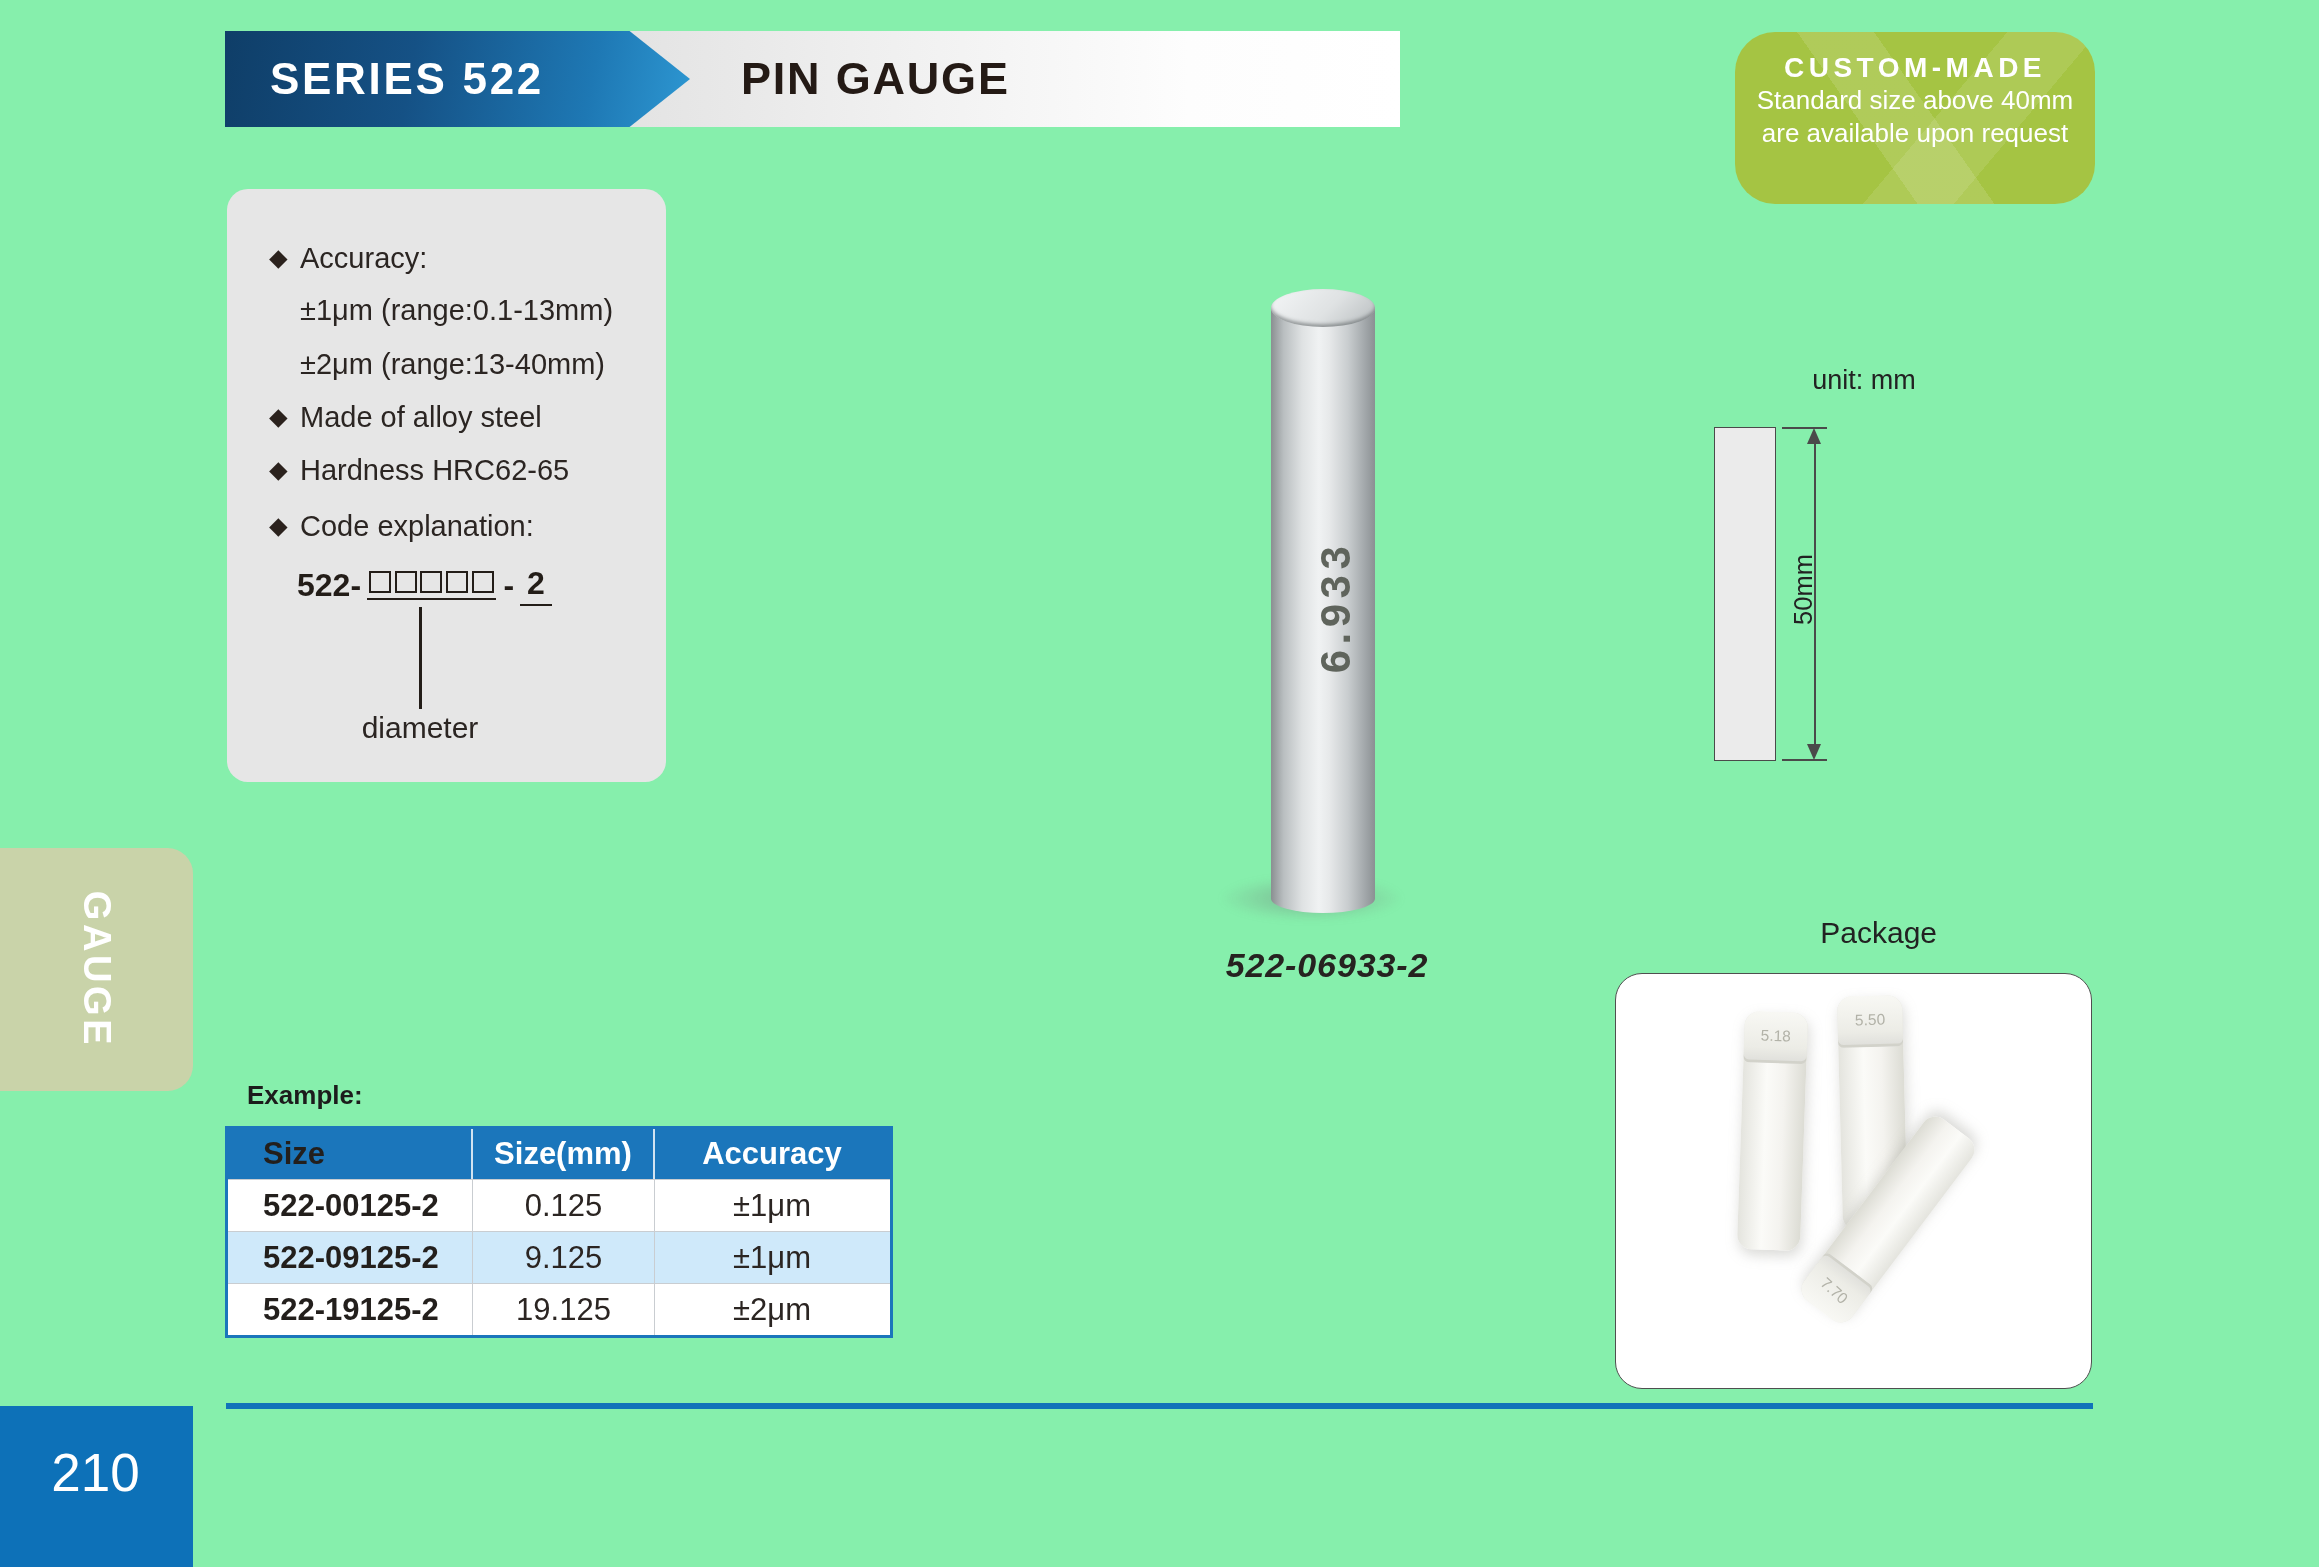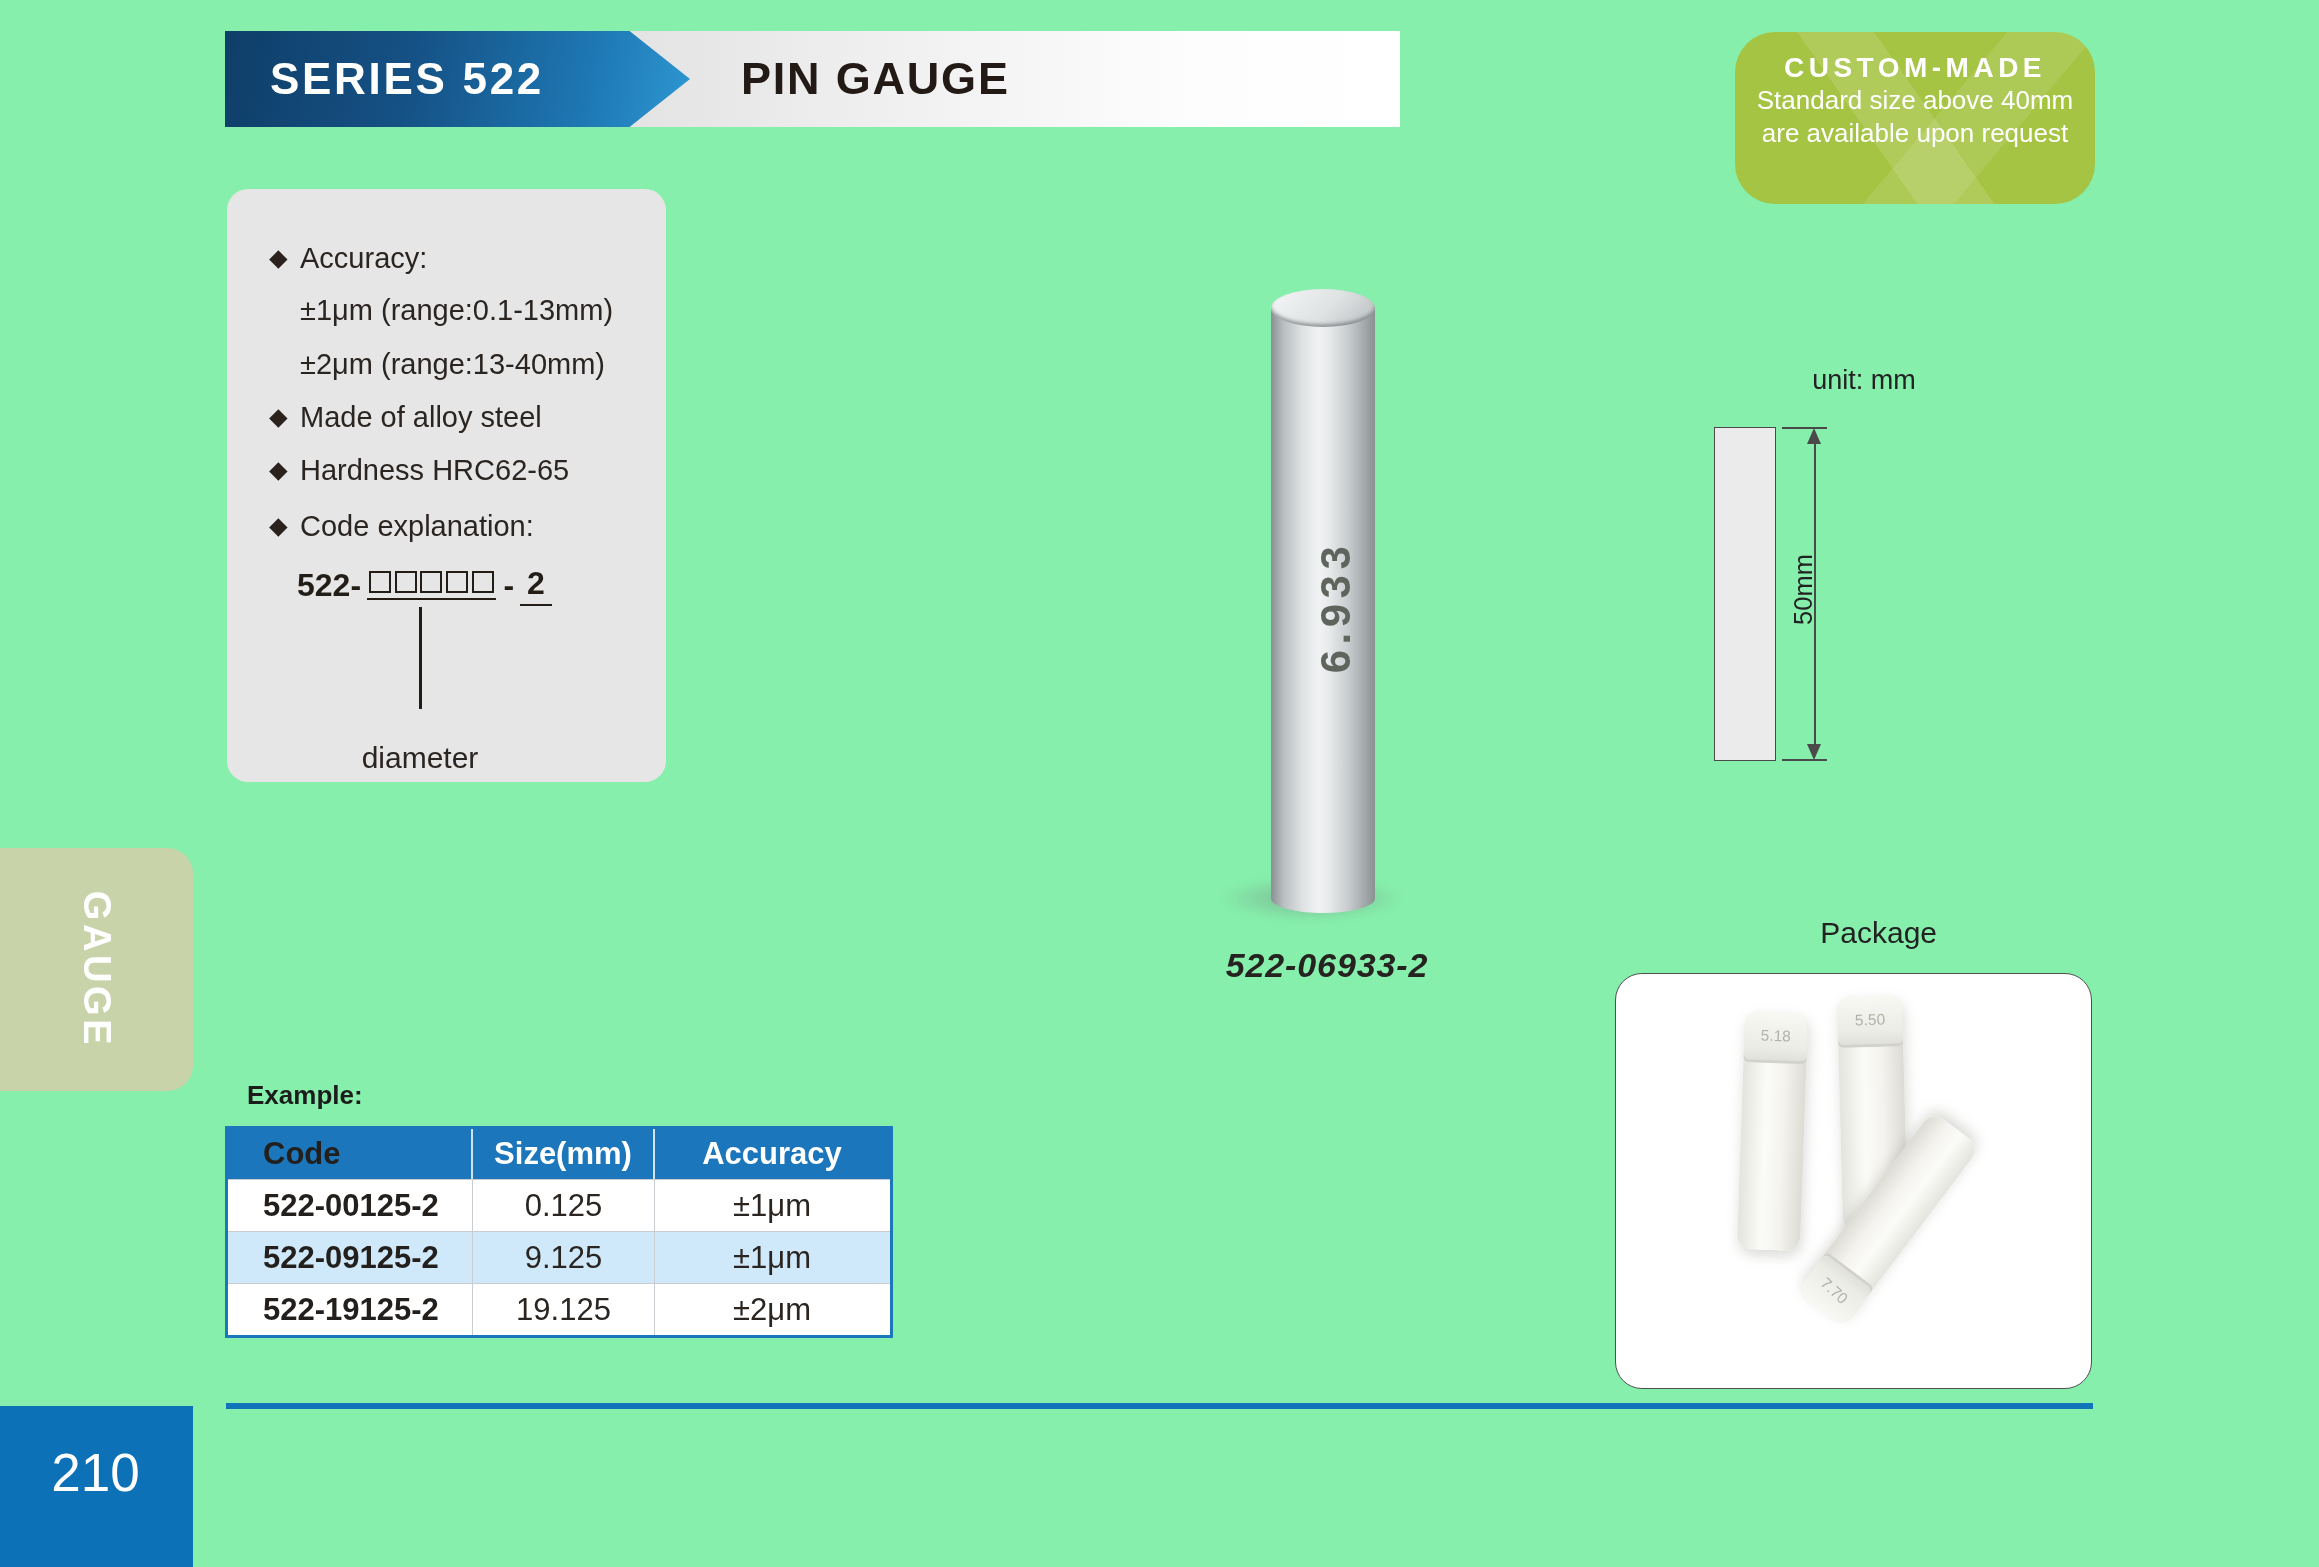--- a/index.html
+++ b/index.html
@@ -30,21 +30,21 @@
   
   .info-box{position:absolute;left:227px;top:189px;width:439px;height:593px;border-radius:21px;background:#e6e6e6;}
   .feat{position:absolute;left:73px;font-size:29px;color:#2b2522;white-space:nowrap;}
   .bullet{position:absolute;left:45px;width:12.7px;height:12.7px;background:#2b221d;transform:rotate(45deg);}
   .code-line{position:absolute;left:70px;top:376px;display:flex;align-items:center;font-weight:bold;font-size:32px;color:#231d18;}
   .boxes-wrap{display:inline-flex;gap:3.6px;margin-left:5.5px;padding:0 2.7px 5.5px 2.7px;border-bottom:2.7px solid #231d18;}
   .code-box{width:22px;height:22px;border:2.7px solid #231d18;background:transparent;box-sizing:border-box;}
   .code-dash{margin:0 5.5px 0 7.3px;}
   .code-suffix{padding:0 7.3px 1.8px 7.3px;border-bottom:2.7px solid #231d18;}
   .code-vline{position:absolute;left:192px;top:418px;width:2.7px;height:102px;background:#231d18;}
-  .code-note{position:absolute;left:127px;top:552px;width:132px;text-align:center;font-size:30px;color:#2b2522;}
+  .code-note{position:absolute;left:127px;top:522px;width:132px;text-align:center;font-size:30px;color:#2b2522;}
 
   
   .pin-shadow{position:absolute;left:1216px;top:875px;width:191px;height:47px;
         background:radial-gradient(ellipse at center,rgba(110,110,112,.45) 0%,rgba(110,110,112,0) 68%);filter:blur(3.6px);}
   .pin-body{position:absolute;left:1271px;top:307px;width:104px;height:606px;
         background:linear-gradient(90deg,#8a8f91 0%,#b9bec0 12%,#dfe2e3 30%,#f0f2f3 46%,#e7e9ea 56%,#c9cdcf 74%,#a3a8ab 90%,#8b9093 100%);
         border-radius:0 0 52px 52px / 0 0 14.5px 14.5px;}
   .pin-cap{position:absolute;left:1271px;top:289px;width:104px;height:38px;border-radius:50%;
         background:linear-gradient(135deg,#f4f6f7 0%,#dfe2e3 55%,#b7bcbe 100%);
         box-shadow:inset 0 -2.7px 3.6px rgba(90,95,97,.55);}
@@ -178,21 +178,21 @@
     <div class="tube tube-c" style="position:absolute;left:242px;top:132px;">
       <div class="cap">
         <div class="cap-label">7.70</div>
       </div>
     </div>
   </div>
 
   <div class="example-heading">Example:</div>
   <div class="ex-table">
     <div class="ex-row header">
-      <div class="cell code-col">Code</div>
+      <div class="cell code-col">Size</div>
       <div class="cell">Size(mm)</div>
       <div class="cell">Accuracy</div>
     </div>
     <div class="ex-row body">
       <div class="cell code-col">522-00125-2</div>
       <div class="cell">0.125</div>
       <div class="cell">±1μm</div>
     </div>
     <div class="ex-row body highlight">
       <div class="cell code-col">522-09125-2</div>

